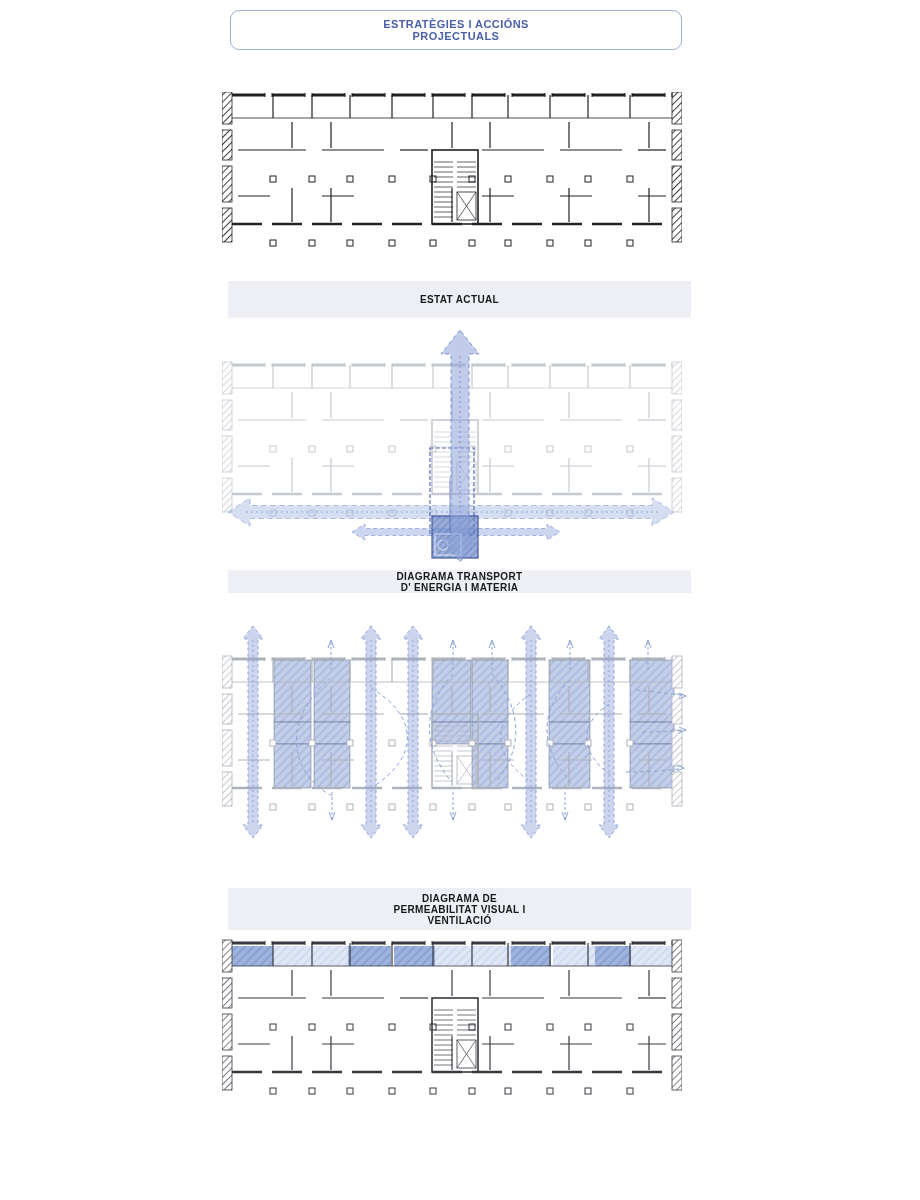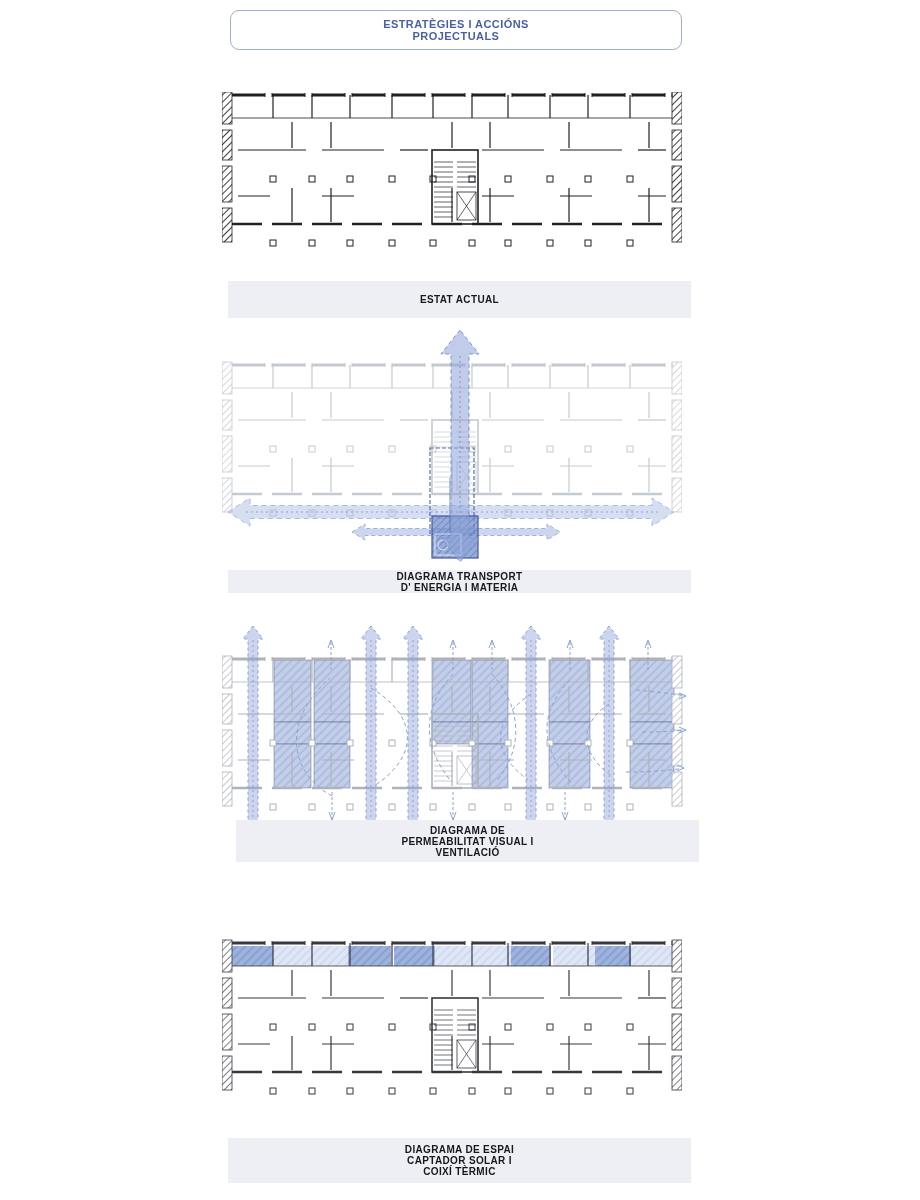--- a/index.html
+++ b/index.html
@@ -543,21 +543,21 @@
         <line x1="149" y1="16" x2="149" y2="200" stroke="#8ba4d6" stroke-width="1" stroke-dasharray="2 3"></line>
         <path d="M 191 2 L 181 15 L 186 15 L 186 201 L 181 201 L 191 214 L 201 201 L 196 201 L 196 15 L 201 15 Z" fill="#8da2d7" fill-opacity="0.45" stroke="#8ba4d6" stroke-width="1" stroke-dasharray="3 3"></path>
         <line x1="191" y1="16" x2="191" y2="200" stroke="#8ba4d6" stroke-width="1" stroke-dasharray="2 3"></line>
         <path d="M 309 2 L 299 15 L 304 15 L 304 201 L 299 201 L 309 214 L 319 201 L 314 201 L 314 15 L 319 15 Z" fill="#8da2d7" fill-opacity="0.45" stroke="#8ba4d6" stroke-width="1" stroke-dasharray="3 3"></path>
         <line x1="309" y1="16" x2="309" y2="200" stroke="#8ba4d6" stroke-width="1" stroke-dasharray="2 3"></line>
         <path d="M 387 2 L 377 15 L 382 15 L 382 201 L 377 201 L 387 214 L 397 201 L 392 201 L 392 15 L 397 15 Z" fill="#8da2d7" fill-opacity="0.45" stroke="#8ba4d6" stroke-width="1" stroke-dasharray="3 3"></path>
         <line x1="387" y1="16" x2="387" y2="200" stroke="#8ba4d6" stroke-width="1" stroke-dasharray="2 3"></line>
       </g>
     </svg>
 
-  <div class="label-bar" style="top: 820px; height: 42px; background: rgb(237, 239, 244); color: rgb(23, 24, 28); margin-left: 8px;">
+  <div class="label-bar" style="top: 888px; height: 42px; background: rgb(237, 239, 244); color: rgb(23, 24, 28);">
     <span>DIAGRAMA DE</span>
     <span>PERMEABILITAT VISUAL I</span>
     <span>VENTILACIÓ</span>
   </div>
 
   <svg id="plan4" class="plan" style="left:222px;top:938px;width:460px;height:170px" viewBox="0 0 460 170">
       <defs>
         <pattern id="h4" width="5" height="5" patternUnits="userSpaceOnUse" patternTransform="rotate(45)">
           <rect width="5" height="5" fill="#ffffff"></rect>
           <line x1="2.5" y1="0" x2="2.5" y2="5" stroke="#7a7d83" stroke-width="1"></line>
@@ -709,19 +709,14 @@
           <line x1="235" y1="85" x2="254" y2="85" stroke="#36393f" stroke-width="0.7"></line>
           <line x1="235" y1="90" x2="254" y2="90" stroke="#36393f" stroke-width="0.7"></line>
           <line x1="235" y1="95" x2="254" y2="95" stroke="#36393f" stroke-width="0.7"></line>
           <rect x="235" y="100" width="19" height="28" fill="none" stroke="#36393f" stroke-width="0.8"></rect>
           <line x1="235" y1="100" x2="254" y2="128" stroke="#36393f" stroke-width="0.7"></line>
           <line x1="254" y1="100" x2="235" y2="128" stroke="#36393f" stroke-width="0.7"></line>
         </g>
       </g>
     </svg>
 
-  <div class="label-bar" style="top: 1138px; height: 45px; background: rgb(237, 239, 244); color: rgb(23, 24, 28);">
-    <span>DIAGRAMA DE ESPAI</span>
-    <span>CAPTADOR SOLAR I</span>
-    <span>COIXÍ TÈRMIC</span>
-  </div>
 
 </div>
 
 </body></html>

